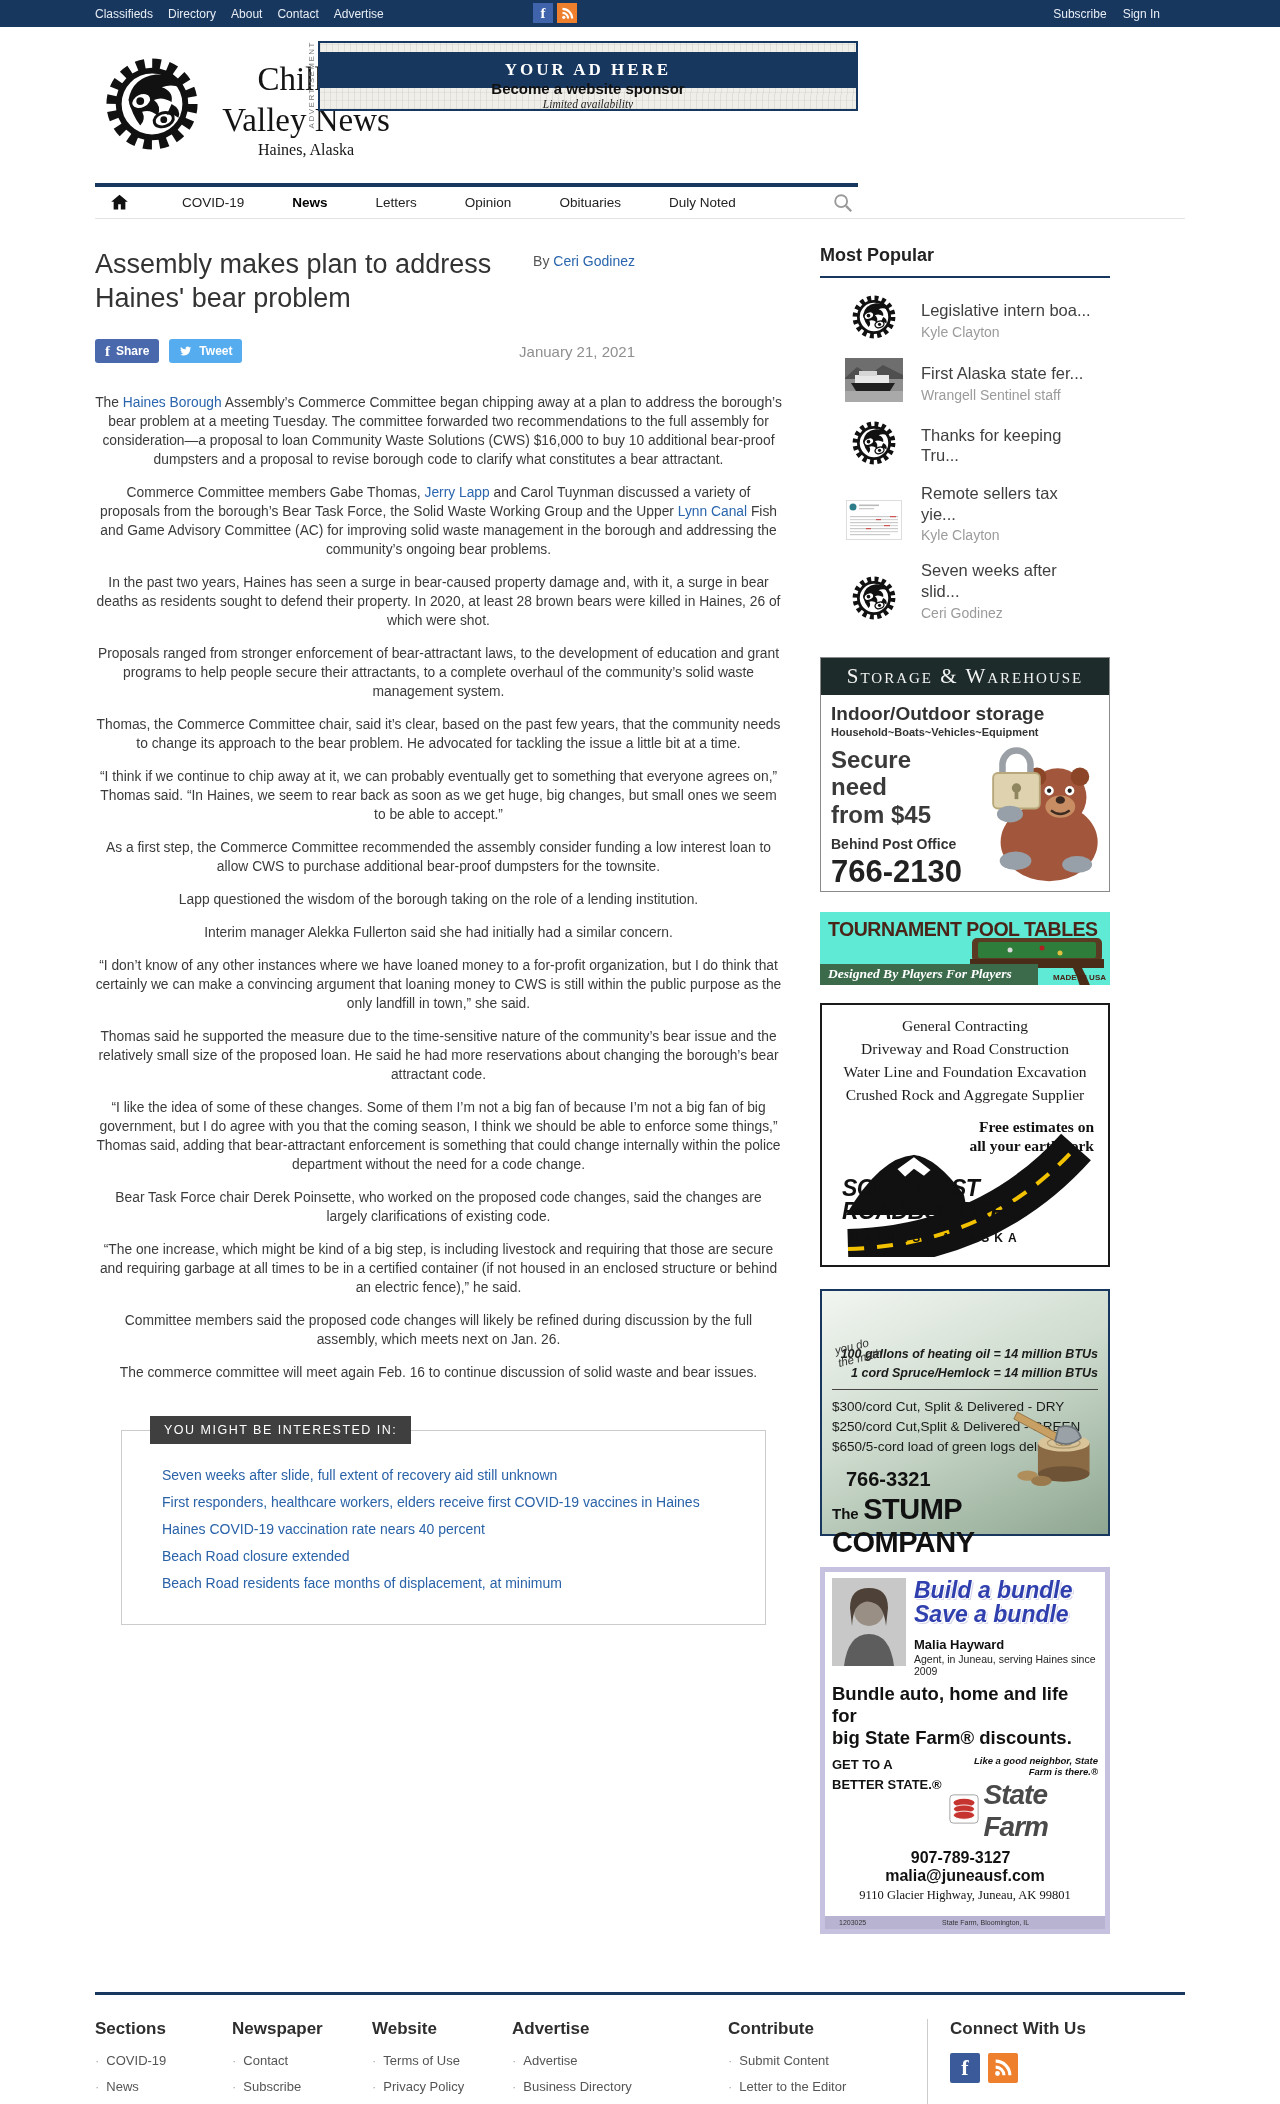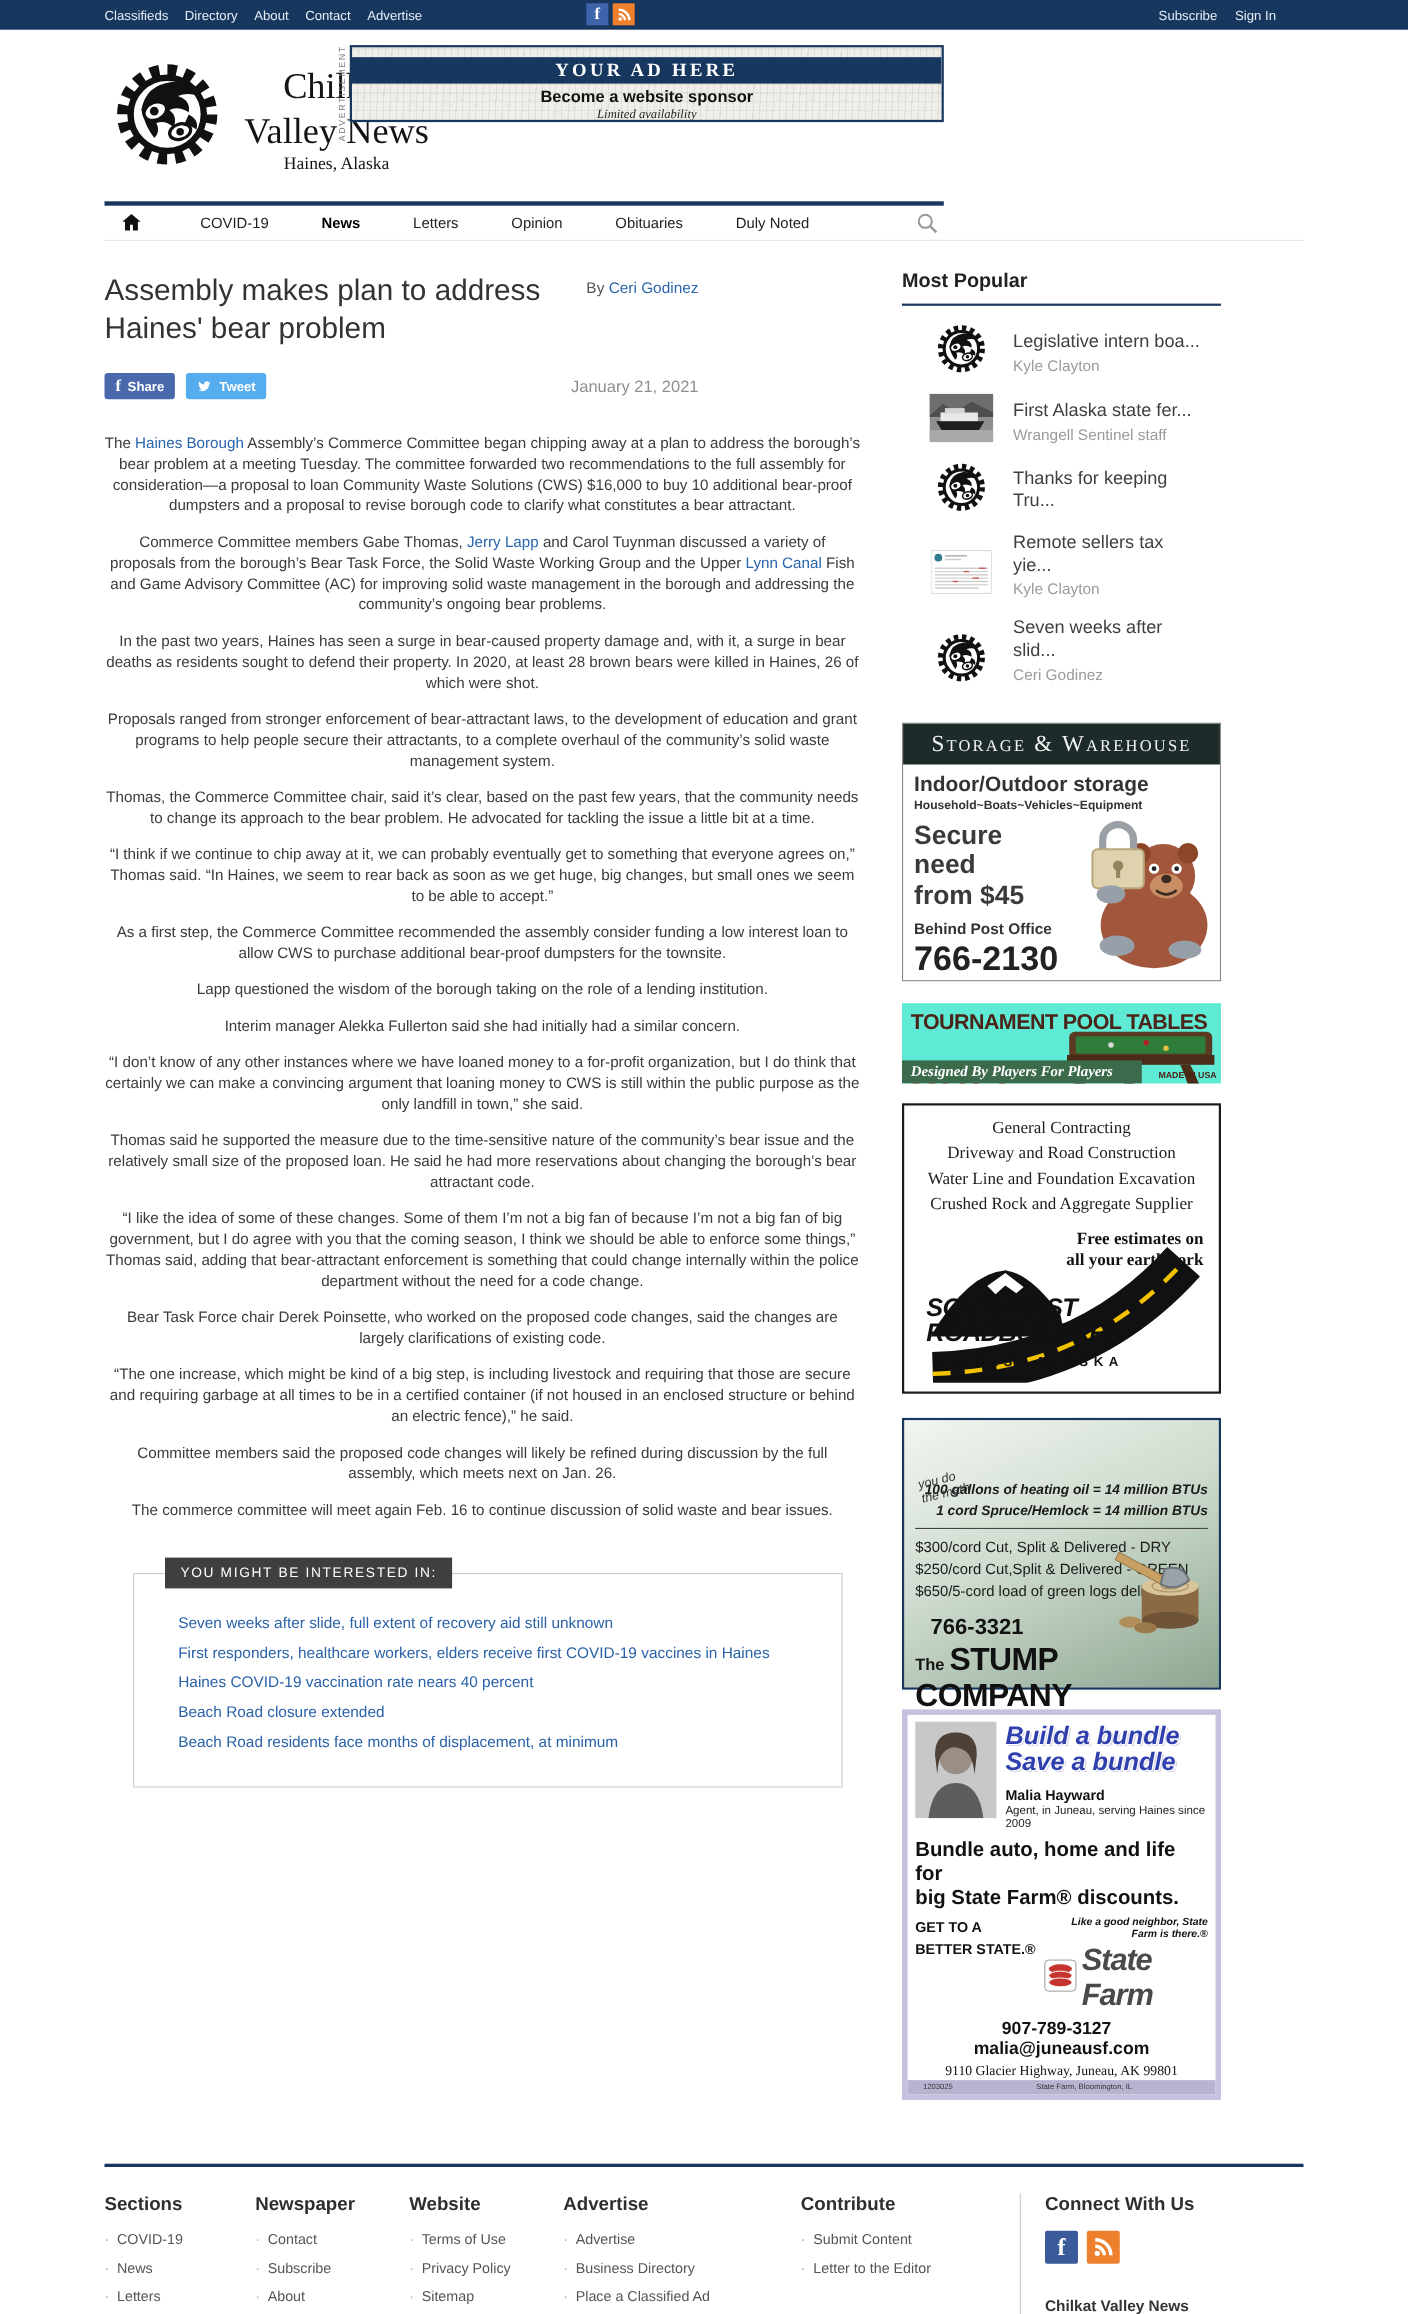--- a/index.html
+++ b/index.html
@@ -28,21 +28,21 @@
   .brand-title { font-size:33px; line-height:1.04; margin-top:7px; }
   .brand-tag { font-size:16px; margin-top:3px; margin-bottom:7px; }
 
   .ad-unit { position:absolute; left:212px; top:14px; display:flex; }
   .ad-side-label { writing-mode:vertical-rl; transform:rotate(180deg); font-size:8px; letter-spacing:1.5px; color:#777; margin-right:2px; text-align:center; }
   .banner-ad { width:540px; height:70px; border:2px solid #17375f; background:#efeee8; position:relative; overflow:hidden; cursor:pointer; }
   .banner-ad::before { content:""; position:absolute; inset:0;
     background:
       repeating-linear-gradient(92deg, rgba(90,90,90,.10) 0 1px, transparent 1px 6px),
       repeating-linear-gradient(0deg, rgba(90,90,90,.07) 0 1px, transparent 1px 8px); }
-  .banner-band { position:absolute; top:9px; left:0; right:0; height:24px; background:#17375f; color:#fff;
+  .banner-band { position:absolute; top:9px; left:0; right:0; height:36px; background:#17375f; color:#fff;
     font-family:"Liberation Serif",serif; font-weight:bold; letter-spacing:3px; font-size:17px;
     display:flex; align-items:center; justify-content:center; }
   .banner-sub { position:absolute; top:37px; width:100%; text-align:center; font-weight:bold; font-size:15px; color:#111; }
   .banner-note { position:absolute; top:55px; width:100%; text-align:center; font-style:italic; font-size:11.5px; color:#222; font-family:"Liberation Serif",serif; }
 
   
   .navbar { margin:0 95px; width:763px; border-top:4px solid #17375f; }
   .navbar-inner { display:flex; align-items:center; height:31px; }
   .nav-home { margin-left:14px; margin-right:52px; display:flex; cursor:pointer; }
   .nav-item { margin-right:48px; font-size:13.5px; color:#222; text-decoration:none; }
@@ -124,21 +124,21 @@
   .stump-math { position:absolute; left:14px; top:48px; transform:rotate(-14deg); font-size:11.5px; font-style:italic; color:#333; line-height:1.1; }
   .stump-eq { font-weight:bold; font-style:italic; font-size:12.5px; color:#1a1a1a; text-align:right; line-height:1.5; }
   .stump-hr { border-top:1.5px solid #444; margin:6px 0 7px; }
   .stump-price { font-size:13.5px; color:#1a1a1a; line-height:1.5; }
   .stump-phone { font-weight:bold; font-size:20px; color:#111; margin:10px 0 0 14px; }
   .stump-name { font-weight:bold; color:#111; margin-top:2px; }
   .stump-name .pre { font-size:15px; }
   .stump-name .main { font-size:29px; letter-spacing:-0.5px; }
   .stump-art { position:absolute; right:4px; bottom:44px; }
 
-  .ad-sf { margin-top:18px; border:5px solid #c6c1de; background:#fff; position:relative; padding:6px 7px 14px; }
+  .ad-sf { margin-top:31px; border:5px solid #c6c1de; background:#fff; position:relative; padding:6px 7px 26px; }
   .sf-top { display:flex; }
   .sf-photo { flex:0 0 auto; }
   .sf-head { margin-left:8px; }
   .sf-bundle { font-weight:bold; font-style:italic; font-size:23px; line-height:1.05; color:#2f3fae;
     text-shadow:1px 1px 0 #fff, 2px 2px 0 #d8d8ec; }
   .sf-agent { font-weight:bold; font-size:13px; color:#111; margin-top:10px; }
   .sf-agent-line { font-size:10.5px; color:#222; margin-top:1px; }
   .sf-pitch { font-weight:bold; font-size:18.5px; color:#111; line-height:1.2; margin-top:6px; }
   .sf-mid { display:flex; margin-top:6px; align-items:flex-start; }
   .sf-get { font-weight:bold; font-size:13px; color:#111; line-height:1.5; flex:0 0 auto; }

